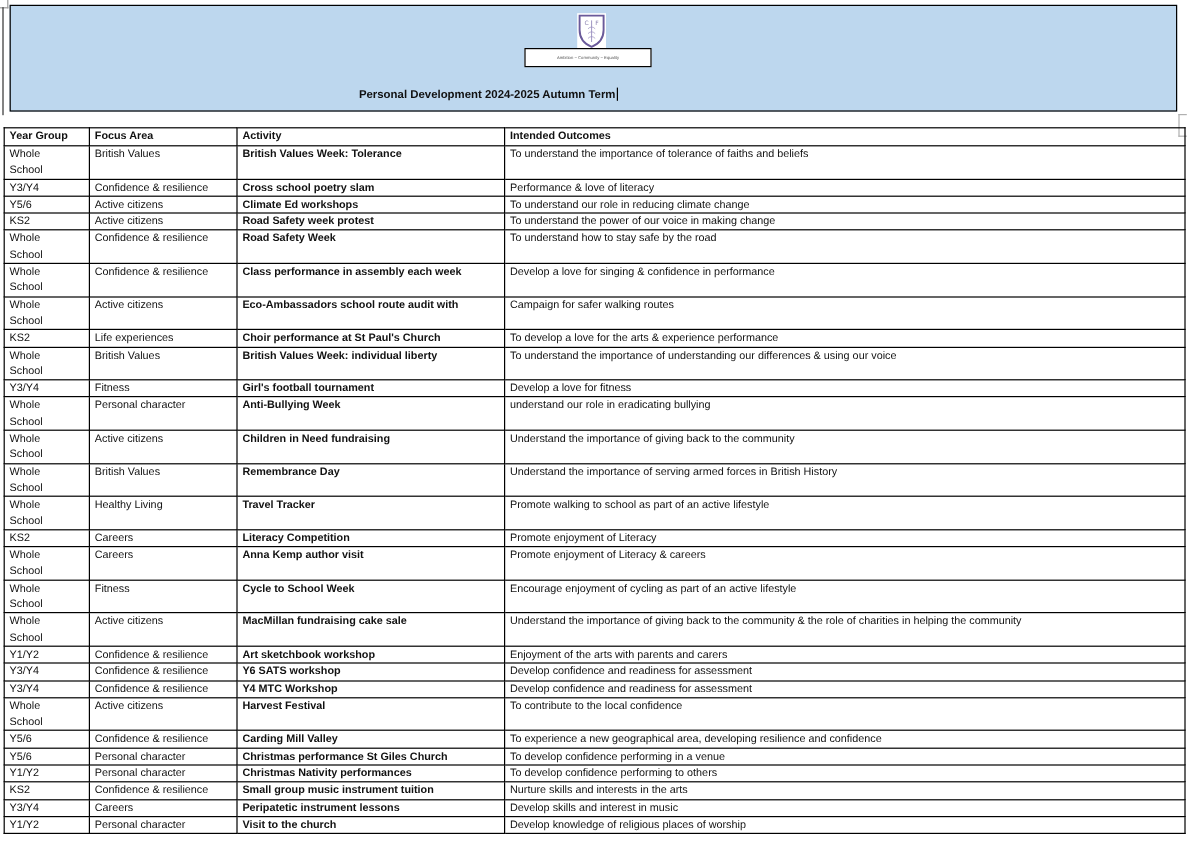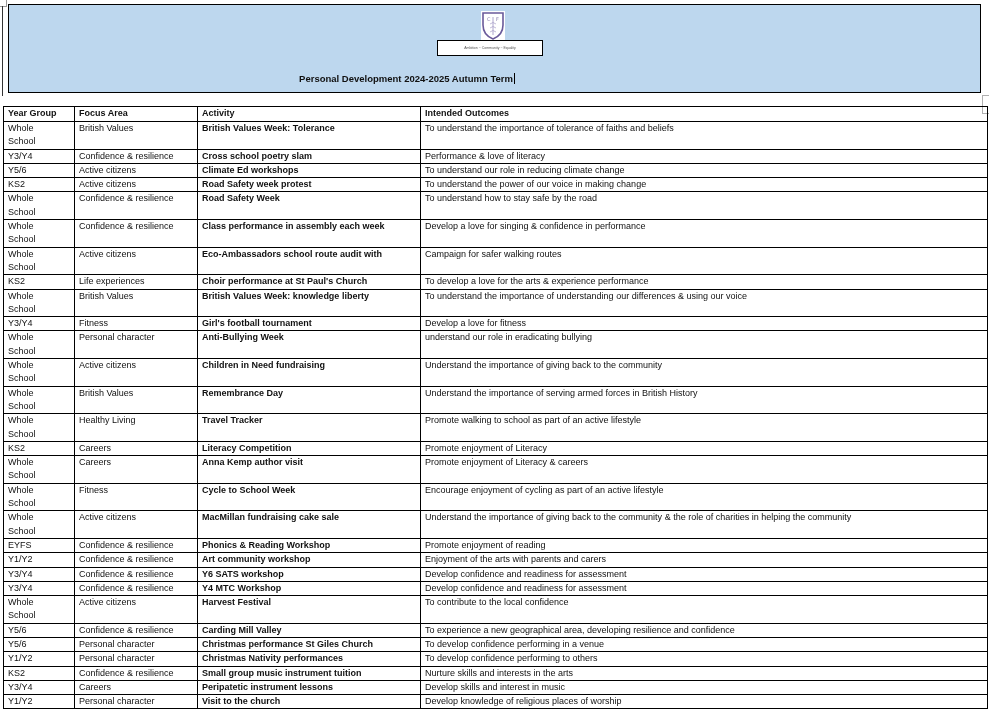--- a/index.html
+++ b/index.html
@@ -119,21 +119,21 @@
       </tr>
       <tr class="single">
         <td>KS2</td>
         <td>Life experiences</td>
         <td class="act">Choir performance at St Paul's Church</td>
         <td>To develop a love for the arts &amp; experience performance</td>
       </tr>
       <tr class="double">
         <td class="yg">Whole School</td>
         <td>British Values</td>
-        <td class="act">British Values Week: knowledge liberty</td>
+        <td class="act">British Values Week: individual liberty</td>
         <td>To understand the importance of understanding our differences &amp; using our voice</td>
       </tr>
       <tr class="single">
         <td>Y3/Y4</td>
         <td>Fitness</td>
         <td class="act">Girl's football tournament</td>
         <td>Develop a love for fitness</td>
       </tr>
       <tr class="double">
         <td class="yg">Whole School</td>
@@ -177,29 +177,23 @@
         <td class="act">Cycle to School Week</td>
         <td>Encourage enjoyment of cycling as part of an active lifestyle</td>
       </tr>
       <tr class="double">
         <td class="yg">Whole School</td>
         <td>Active citizens</td>
         <td class="act">MacMillan fundraising cake sale</td>
         <td>Understand the importance of giving back to the community &amp; the role of charities in helping the community</td>
       </tr>
       <tr class="single">
-        <td>EYFS</td>
-        <td>Confidence &amp; resilience</td>
-        <td class="act">Phonics &amp; Reading Workshop</td>
-        <td>Promote enjoyment of reading</td>
-      </tr>
-      <tr class="single">
         <td>Y1/Y2</td>
         <td>Confidence &amp; resilience</td>
-        <td class="act">Art community workshop</td>
+        <td class="act">Art sketchbook workshop</td>
         <td>Enjoyment of the arts with parents and carers</td>
       </tr>
       <tr class="single">
         <td>Y3/Y4</td>
         <td>Confidence &amp; resilience</td>
         <td class="act">Y6 SATS workshop</td>
         <td>Develop confidence and readiness for assessment</td>
       </tr>
       <tr class="single">
         <td>Y3/Y4</td>

